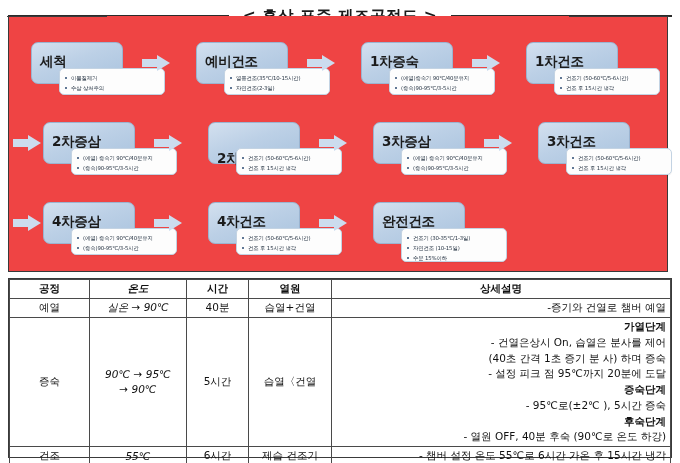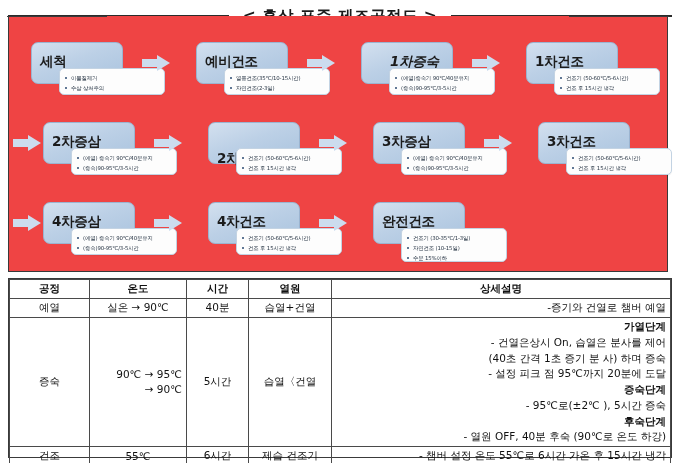--- a/index.html
+++ b/index.html
@@ -118,29 +118,29 @@
     padding:1px 4px;
     vertical-align:middle;
     box-sizing:border-box;
   }
   table.spec th{
     font-weight:bold;
     text-align:center;
     height:19px;
   }
   .c-proc{width:80px;text-align:center;}
-  .c-temp{width:97px;text-align:center;}
+  .c-temp{width:97px;text-align:center;font-style:italic;}
   .c-time{width:62px;text-align:center;}
   .c-src{width:83px;text-align:center;}
   .c-desc{text-align:right;}
   .desc-block{line-height:1.5;font-size:10.5px;}
   .desc-block .hd{font-weight:bold;}
   .desc-block .ln{white-space:nowrap;}
   .desc-block .ln.ind{padding-left:9px;}
-  .temp-multi{line-height:1.45;text-align:right;padding-left:6px;}
+  .temp-multi{line-height:1.45;text-align:center;padding-left:6px;}
   .temp-multi .l1{display:block;}
   .temp-multi .l2{display:block;}
   .row-preheat td{height:19px;margin-top:48px;}
   .row-dry td{height:19px;}
 </style>
 </head>
 <body>
 
 <div class="page">
 
@@ -170,21 +170,21 @@
           <ul>
             <li>열풍건조(35℃/10-15시간)</li>
             <li>자연건조(2-3일)</li>
           </ul>
         </div>
         <div class="arrow" style="left: 298px; top: 39px;">
           <div class="shaft"></div>
           <div class="head"></div>
         </div>
         <div class="node" style="left: 352px; top: 26px;"></div>
-        <div class="node-label" style="left: 381px; top: 37px; font-style: italic;">1차증숙</div>
+        <div class="node-label" style="left: 361px; top: 37px;">1차증숙</div>
         <div class="detail" style="left: 380px; top: 52px; width: 106px; height: 27px;">
           <ul>
             <li>(예열)증숙기 90℃/40분유지</li>
             <li>(증숙)90-95℃/3-5시간</li>
           </ul>
         </div>
         <div class="arrow" style="left: 463px; top: 39px;">
           <div class="shaft"></div>
           <div class="head"></div>
         </div>

